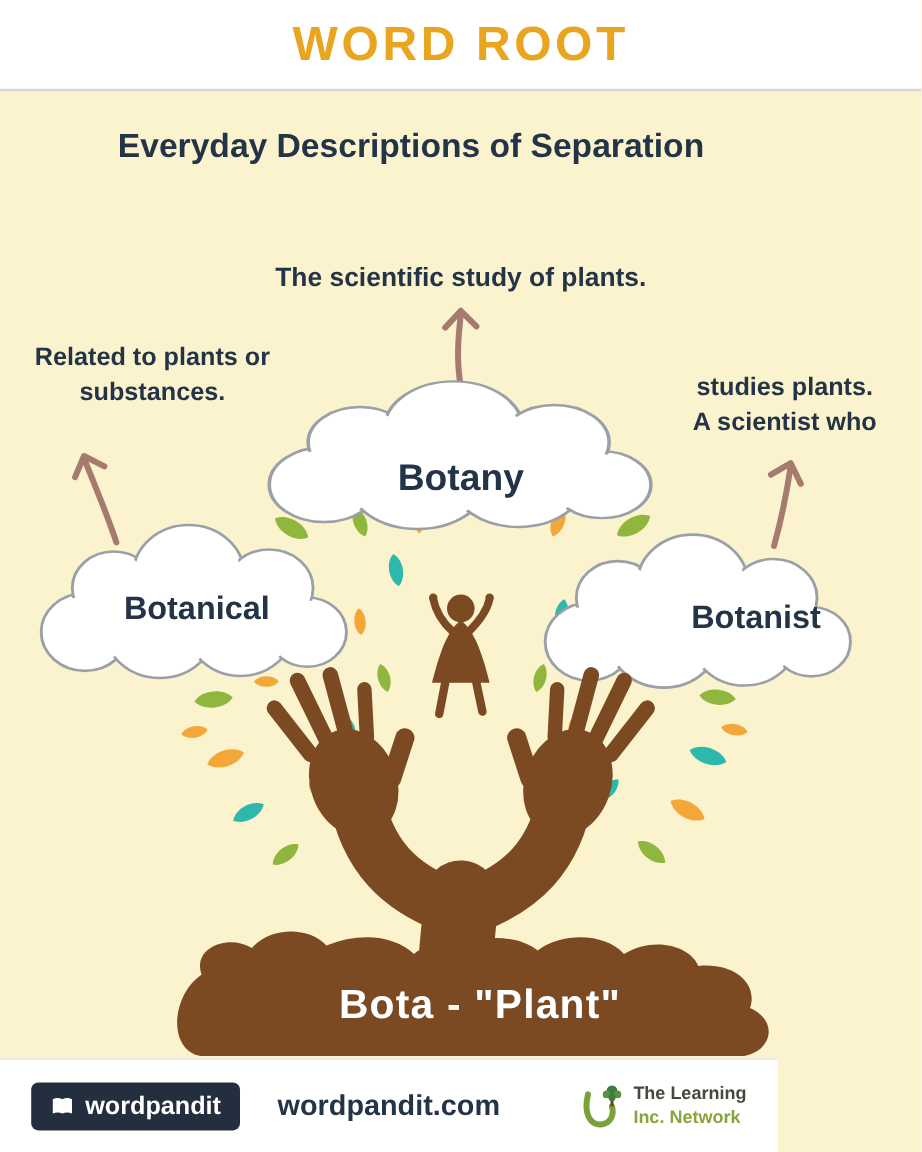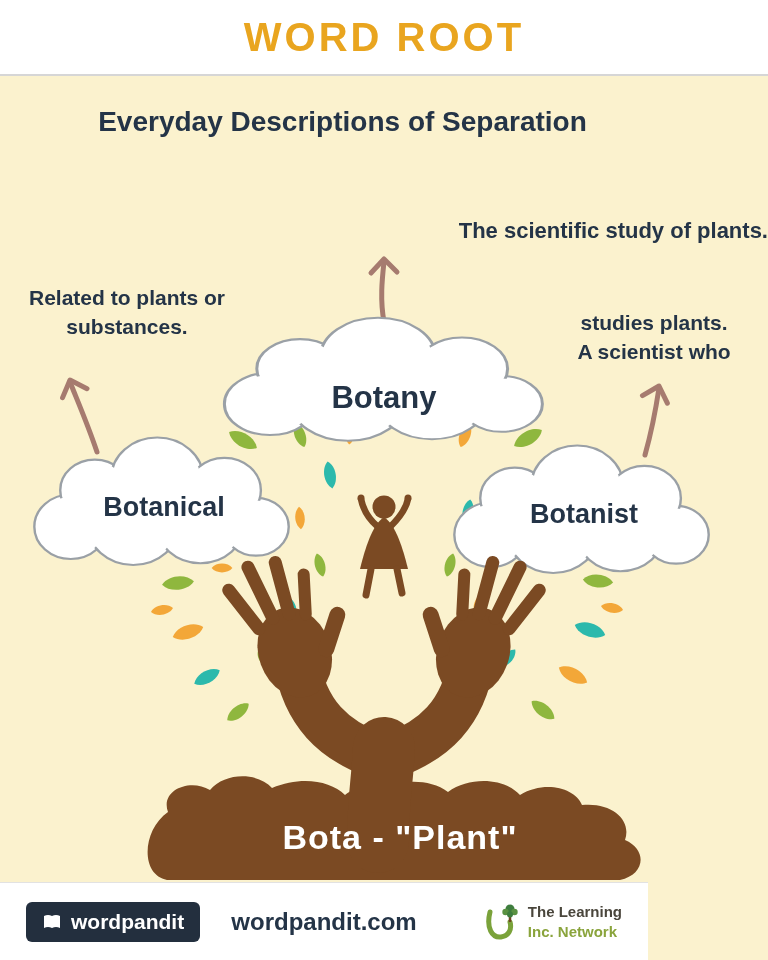--- a/index.html
+++ b/index.html
@@ -14,29 +14,29 @@
   
   .header{position:absolute; top:0; left:0; width:768px; height:74px; background:#fff;
           border-bottom:2px solid #d6d6d6; display:flex; align-items:center; justify-content:center;}
   .title{color:var(--accent); font-size:40px; font-weight:800; letter-spacing:3px; margin:0;}
 
   .subtitle{position:absolute; top:106px; left:0; width:685px; text-align:center;
             font-size:28px; font-weight:700; color:var(--text);}
 
   
   .desc{position:absolute; color:var(--text); font-weight:600; text-align:center; line-height:1.4;}
-  .desc-center{top:216px; left:0; width:768px; font-size:22px;text-align:right;}
+  .desc-center{top:216px; left:0; width:768px; font-size:22px;}
   .desc-left{top:283px; left:4px; width:246px; font-size:21px;}
   .desc-right{top:308px; left:550px; width:208px; font-size:21px;}
 
   
   .cloud-label{position:absolute; text-align:center; color:var(--text); font-weight:800;}
   .label-botany{top:380px; left:284px; width:200px; font-size:31px;}
   .label-botanical{top:492px; left:62px; width:204px; font-size:27px;}
-  .label-botanist{top:499px; left:484px; width:200px; font-size:27px;}
+  .label-botanist{top:499px; left:484px; width:200px; font-size:27px;text-align:right;}
 
   .root-label{position:absolute; top:818px; left:200px; width:400px; text-align:center;
               color:#fff; font-size:34px; font-weight:800; letter-spacing:1px;}
 
   
   .scene{position:absolute; top:140px; left:0; width:768px; height:745px;}
   .cloud-stroke circle{fill:#fff; stroke:var(--cloud_stroke); stroke-width:2.5;}
   .cloud-fill circle{fill:#fff;}
   .fill-teal{fill:var(--teal);} .fill-orange{fill:var(--orange);} .fill-green{fill:var(--green);}
   .fill-tree{fill:var(--tree);}

